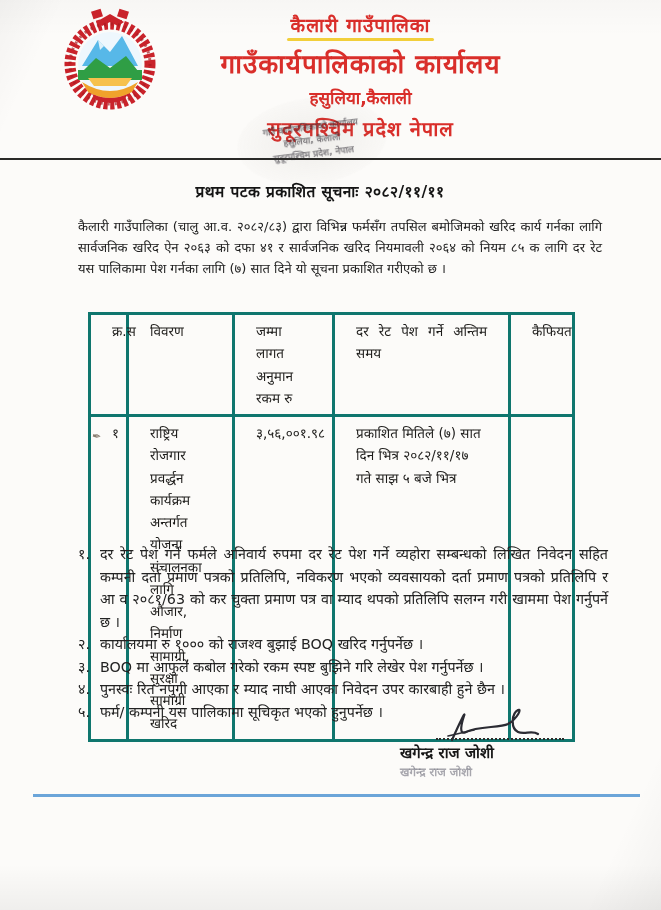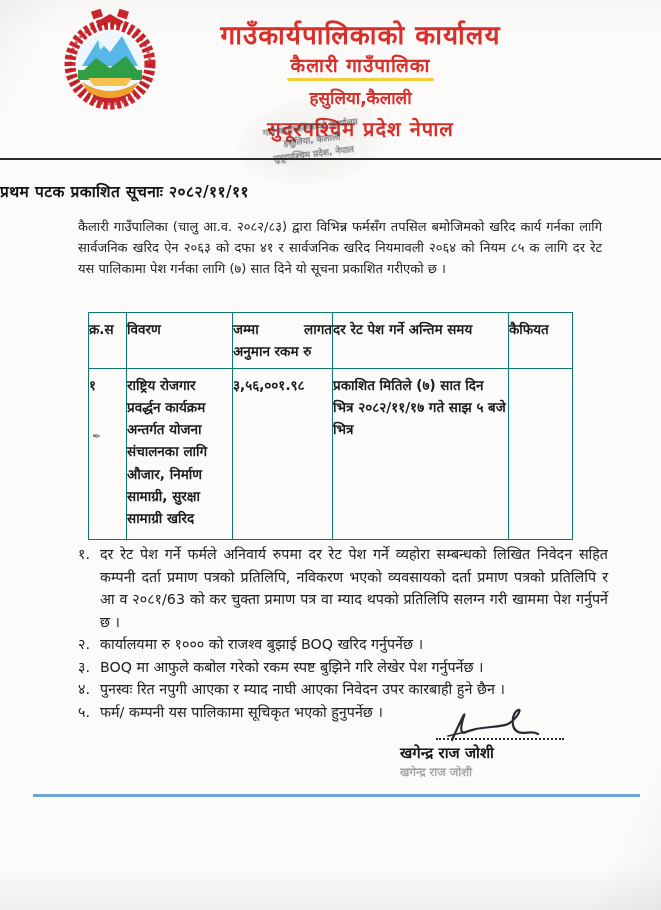--- a/index.html
+++ b/index.html
@@ -44,36 +44,36 @@
     background:radial-gradient(ellipse at center,rgba(120,115,105,0.10),rgba(120,115,105,0.02) 70%);
     color:rgba(55,52,60,0.62);
     font-size:9px;font-weight:bold;line-height:1.5;text-align:center;
     filter:blur(0.3px);
     pointer-events:none;
   }
   .hr-black{
     position:absolute;left:0;top:158px;width:661px;height:2px;background:#2a2a28;
   }
   .notice-title{
-    position:absolute;left:0;top:180px;width:640px;
+    position:absolute;left:0;top:180px;width:640px;text-align:center;
     font-size:15.5px;font-weight:bold;letter-spacing:.4px;color:#141414;
   }
   .notice-body{
     position:absolute;left:78px;top:216px;width:524px;margin:0;
     font-size:13px;line-height:1.62;text-align:justify;color:#222;
   }
   table.proc{
     position:absolute;left:88px;top:312px;width:484px;
     border-collapse:collapse;table-layout:fixed;
     font-size:13.5px;color:#1d1c1a;
   }
   table.proc th,table.proc td{
-    border:1px solid #0f766e;
-    padding:5px 0;vertical-align:top;text-align:left;
-    font-weight:bold;line-height:1.65;
+    border:3px solid #0f766e;
+    padding:5px 21px;vertical-align:top;text-align:left;
+    font-weight:normal;line-height:1.65;
   }
   table.proc th{text-align:justify;}
   td.cell-desc,td.cell-deadline{text-align:justify;}
   col.c-sn{width:38px;} col.c-desc{width:106px;} col.c-amt{width:100px;}
   col.c-dead{width:176px;} col.c-rem{width:64px;}
   tbody td{height:160px;}
   .pen-tick{
     position:absolute;left:92px;top:430px;color:#6b5d4e;font-size:11px;
     transform:rotate(8deg);opacity:.8;
   }
@@ -124,25 +124,25 @@
       <rect x="26" y="64" width="64" height="10" fill="#2f9e45"></rect>
 
       <path d="M30,76 Q58,94 86,76 L80,86 Q58,98 36,86 Z" fill="#f0a22b"></path>
       <path d="M36,72 L80,72 L74,80 L42,80 Z" fill="#f6c14d"></path>
 
       <path d="M40,88 Q58,96 76,88 L72,94 Q58,100 44,94 Z" fill="#c9232b"></path>
     </svg>
   </div>
 
   <div class="head-block">
-    <div class="head-red h-office">गाउँकार्यपालिकाको कार्यालय</div>
     <div class="head-red h-muni">
       <span>कैलारी गाउँपालिका</span>
       <span class="yellow-underline"></span>
     </div>
+    <div class="head-red h-office">गाउँकार्यपालिकाको कार्यालय</div>
     <div class="head-red h-addr">हसुलिया,कैलाली</div>
     <div class="head-red h-prov">सुदूरपश्चिम प्रदेश नेपाल</div>
   </div>
 
   <div class="round-stamp">
     <div>गाउँ कार्यपालिकाको कार्यालय</div>
     <div>हसुलिया, कैलाली</div>
     <div>सुदूरपश्चिम प्रदेश, नेपाल</div>
   </div>
 

